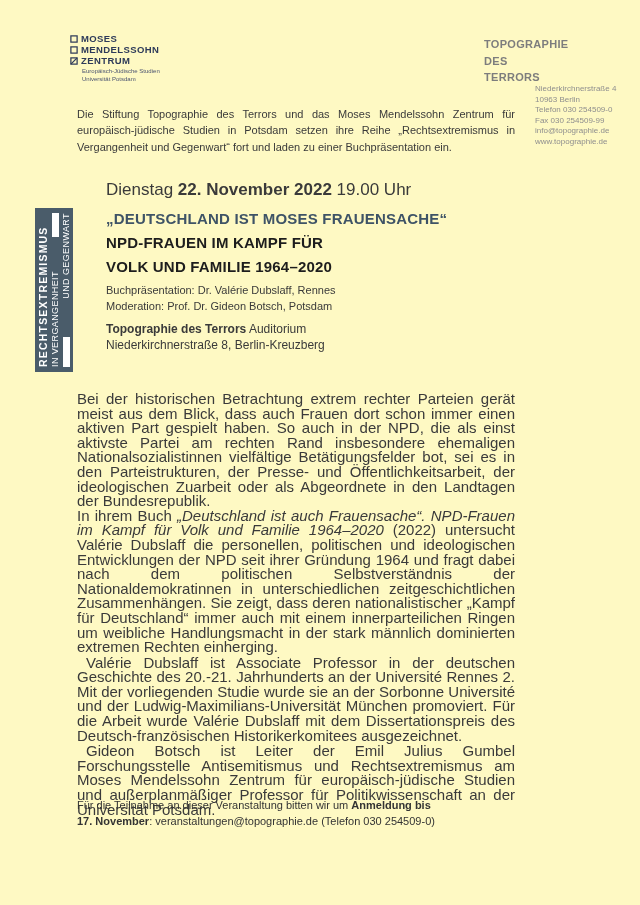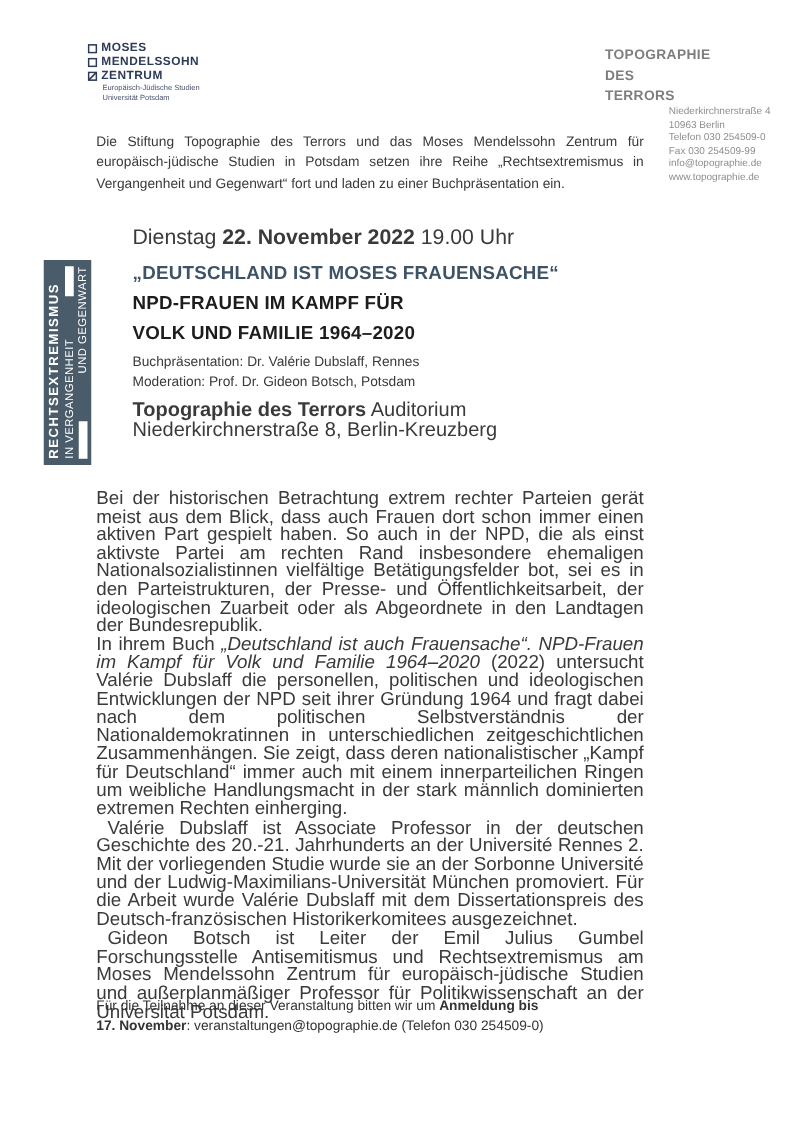--- a/index.html
+++ b/index.html
@@ -1,17 +1,17 @@
 <!DOCTYPE html>
 <html lang="de"><head>
 <meta charset="utf-8">
 <style>
   html,body{margin:0;padding:0;}
   body{background:#e8e8e8;font-family:"Liberation Sans",sans-serif;}
-  .page{position:relative;width:640px;height:905px;background:#ffffff;margin:0 auto;overflow:hidden;}
+  .page{position:relative;width:640px;height:905px;background:#fef9c3;margin:0 auto;overflow:hidden;}
 
   
   .logo{position:absolute;left:70px;top:33px;}
   .logo-row{display:flex;align-items:center;gap:3px;height:11px;}
   .logo-square{width:8px;height:8px;flex:0 0 auto;}
   .logo-label{font-weight:bold;font-size:9.5px;color:#2d3a59;letter-spacing:.4px;line-height:11px;}
   .logo-sub{margin-left:12px;margin-top:2px;font-size:6px;color:#4a5370;line-height:7.5px;}
 
   
   .tdt-title{position:absolute;left:484px;top:36px;font-weight:bold;font-size:11px;
@@ -34,21 +34,21 @@
   .wblock{background:#fff;height:7px;display:inline-block;}
   .wblock.b1{width:24px;}
   .wblock.b2{width:30px;}
 
   
   .event{position:absolute;left:106px;top:183px;width:410px;color:#3a3a3a;}
   .date-line{font-size:17px;line-height:14px;}
   .ev-title{margin-top:10px;font-size:15px;font-weight:bold;line-height:24px;letter-spacing:.2px;color:#1d1d1d;}
   .ev-title .t1{color:#3e5366;}
   .ev-detail{margin-top:3px;font-size:11px;line-height:16px;}
-  .ev-venue{margin-top:7px;font-size:16px;line-height:16px;}
+  .ev-venue{margin-top:7px;font-size:12px;line-height:16px;}
   .ev-free{margin-top:7px;font-size:11px;line-height:16px;}
   .b{font-weight:bold;}
 
   
   .bodytext{position:absolute;left:77px;top:392px;width:438px;font-size:15px;line-height:14.6px;
             color:#3a3a3a;text-align:justify;}
   .bodytext p{margin:0;}
   .bodytext p.indented{margin-top:1px;text-indent:9px;}
   .it{font-style:italic;}
 

